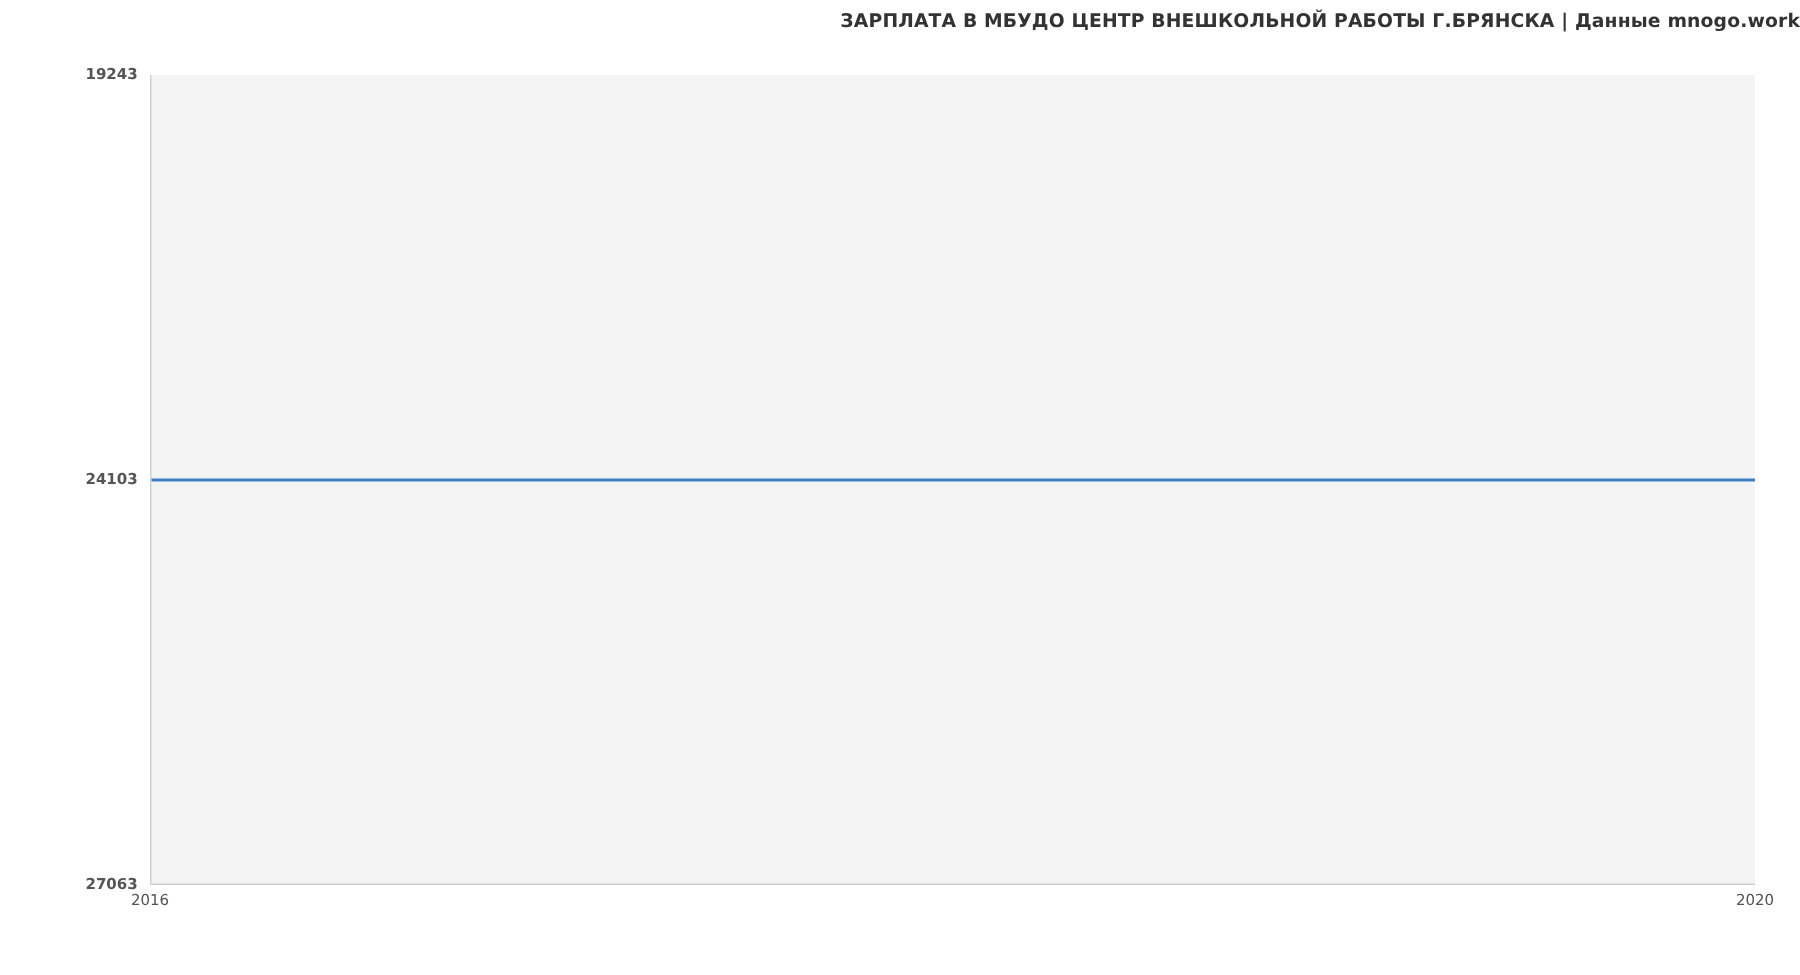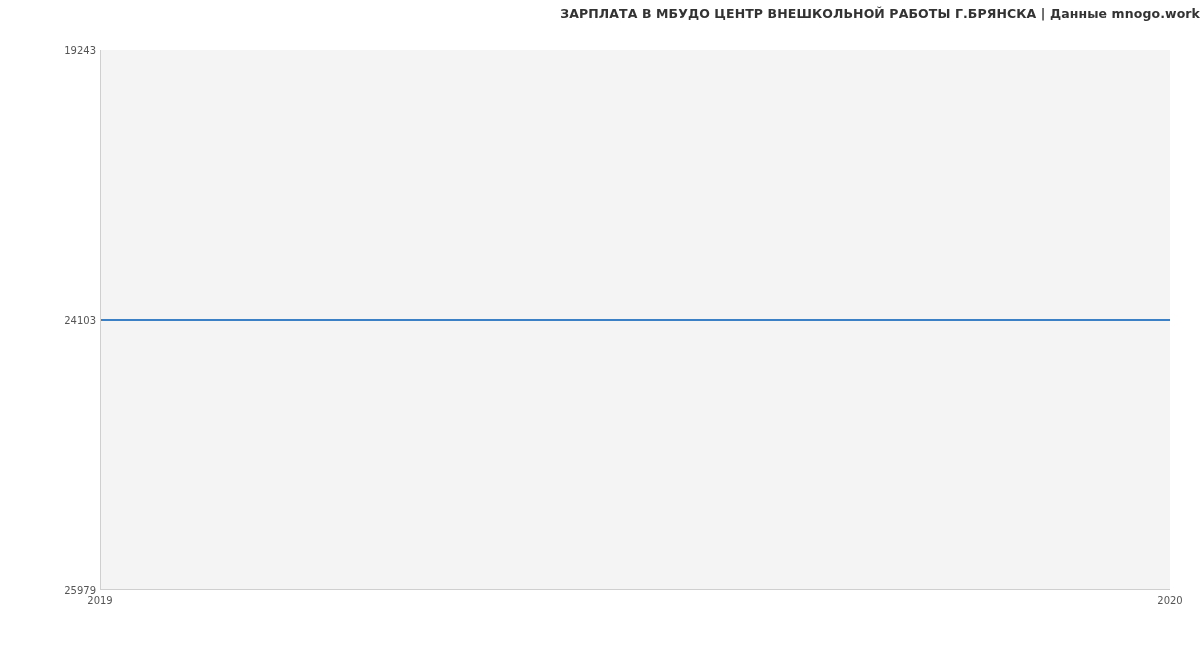--- a/index.html
+++ b/index.html
@@ -47,48 +47,48 @@
   }
   .dataline {
     position: absolute;
     left: 0;
     width: 100%;
     height: 0;
     border-top: 2px solid #3b7fc4;
   }
   .ytick {
     position: absolute;
-    right: 1104px; 
+    right: 1053px; 
     font-size: 10px;
     color: #555555;
-    text-align: right;
     width: 90px;
     transform: translateY(-50%);
+    font-weight: bold;
   }
   .xtick {
     position: absolute;
     top: 595px;
     font-size: 10px;
     color: #555555;
     text-align: center;
     transform: translateX(-50%);
   }
 </style>
 </head>
 <body>
 
 <div class="stage">
 
   <div class="title">ЗАРПЛАТА В МБУДО ЦЕНТР ВНЕШКОЛЬНОЙ РАБОТЫ Г.БРЯНСКА | Данные mnogo.work</div>
 
-  <div class="ytick" style="top:590px;">25979</div>
+  <div class="ytick" style="top:590px;">27063</div>
   <div class="ytick" style="top:320px;">24103</div>
   <div class="ytick" style="top:50px;">19243</div>
 
-  <div class="xtick" style="left:100px;">2019</div>
+  <div class="xtick" style="left:100px;">2016</div>
   <div class="xtick" style="left:1170px;">2020</div>
 
   <div class="plot">
 
     <div class="gridline" style="top:270px;"></div>
 
     <div class="dataline" style="top:269px;"></div>
   </div>
 
 </div>

